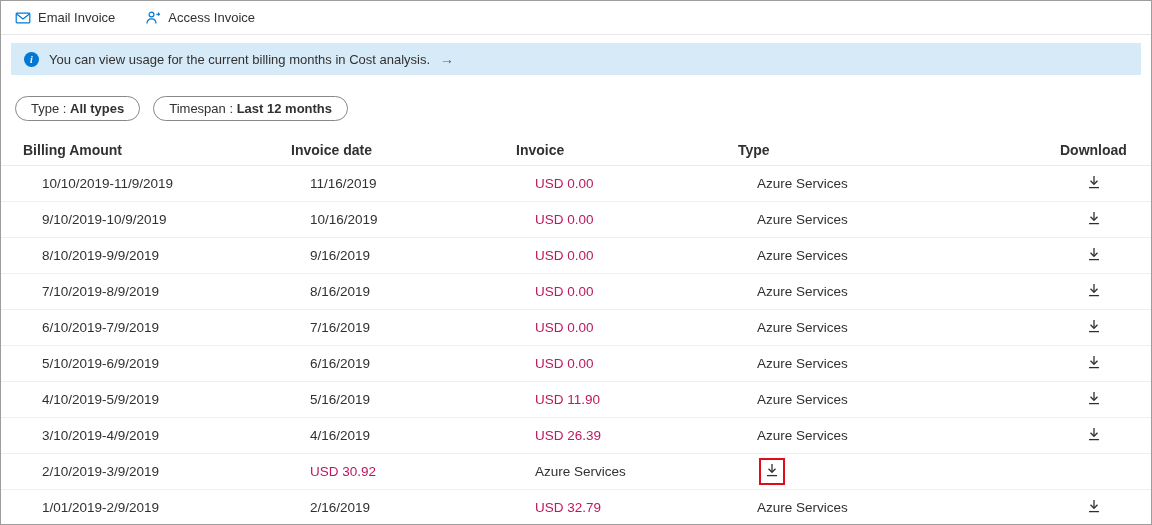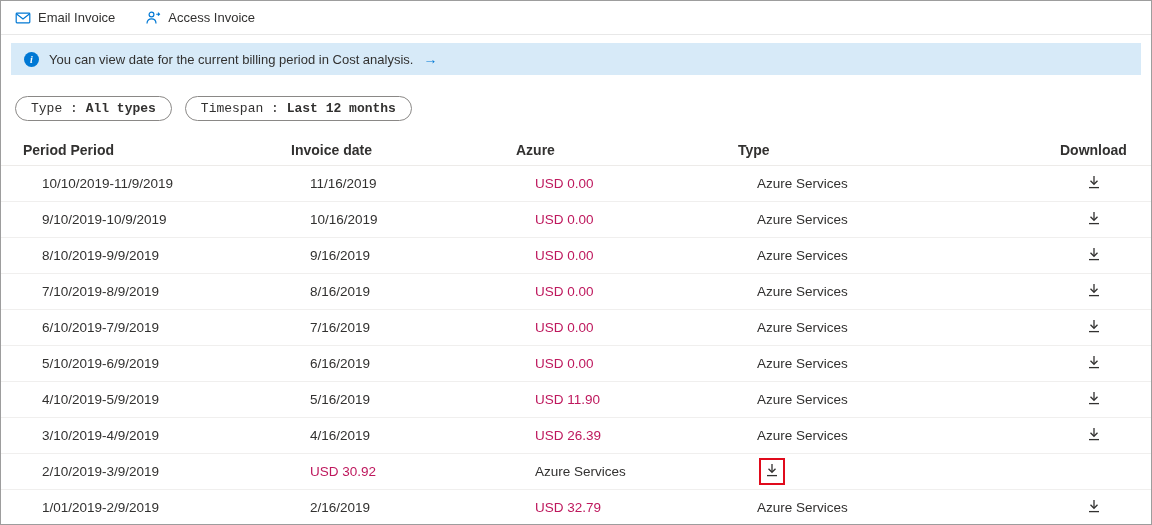--- a/index.html
+++ b/index.html
@@ -61,21 +61,20 @@
   .banner-arrow {
     color: #0078d4;
     font-size: 14px;
     cursor: pointer;
   }
   
   .pills {
     display: flex;
     gap: 13px;
     margin: 21px 0 0 14px;
-    font-family: Liberation Mono, monospace;
   }
   .pill {
     border: 1px solid #8a8886;
     border-radius: 14px;
     padding: 4px 15px;
     font-size: 13px;
     cursor: pointer;
     background: #fff;
     white-space: nowrap;
   }
@@ -135,37 +134,37 @@
           <path d="M2 13.5 C2 10.4 4 8.8 6.5 8.8 C9 8.8 11 10.4 11 13.5"></path>
           <path d="M11.2 4.2 L14.5 4.2 M13 2.7 L14.5 4.2 L13 5.7" stroke-width="1.1"></path>
         </svg>
       </span>
       <span>Access Invoice</span>
     </div>
   </div>
 
   <div class="banner">
     <span class="info-icon">i</span>
-    <span>You can view date for the current billing period in Cost analysis.</span>
+    <span>You can view usage for the current billing months in Cost analysis.</span>
     <span class="banner-arrow">→</span>
   </div>
 
   <div class="pills">
     <div class="pill">
       <span>Type</span><span> : </span><span class="pill-value">All types</span>
     </div>
     <div class="pill">
       <span>Timespan</span><span> : </span><span class="pill-value">Last 12 months</span>
     </div>
   </div>
 
   <div class="grid-header">
-    <div class="cell">Period Period</div>
+    <div class="cell">Billing Amount</div>
     <div class="cell">Invoice date</div>
-    <div class="cell">Azure</div>
+    <div class="cell">Invoice</div>
     <div class="cell">Type</div>
     <div class="cell">Download</div>
   </div>
 
   <div>
   <div class="table-row">
     <div class="cell">10/10/2019-11/9/2019</div>
     <div class="cell">11/16/2019</div>
     <div class="cell amount">USD 0.00</div>
     <div class="cell">Azure Services</div>

